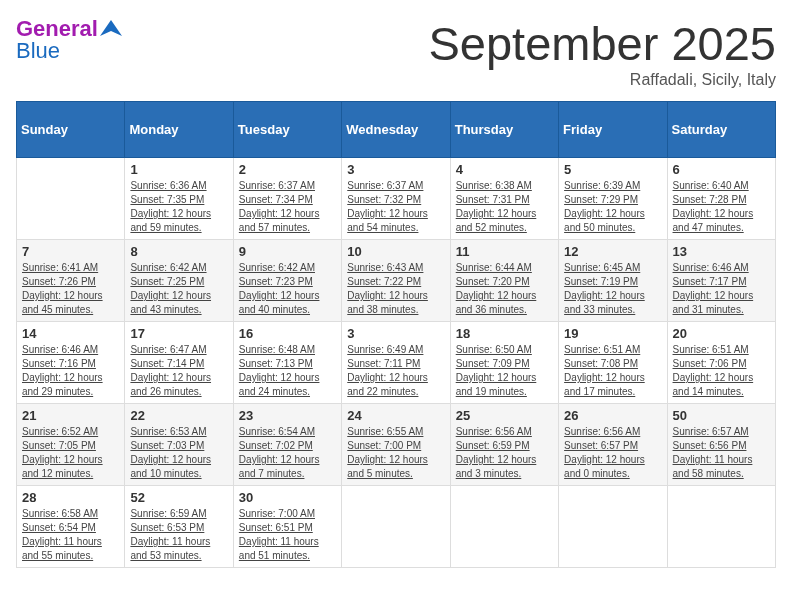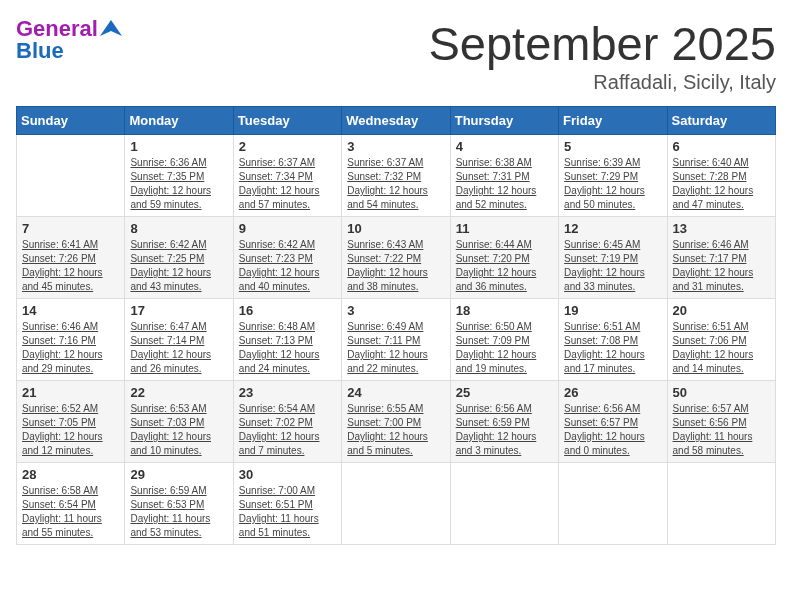--- a/index.html
+++ b/index.html
@@ -23,34 +23,34 @@
     }
     .title-area {
       text-align: right;
     }
     .month-title {
       font-size: 47px;
       font-weight: normal;
       color: #333;
     }
     .location {
-      font-size: 20px;
+      font-size: 16px;
       color: #555;
     }
     .calendar {
       width: 100%;
       border-collapse: collapse;
       border: 1px solid #ccc;
     }
     .calendar th {
       background: #2a6eb5;
       color: #fff;
       font-size: 13px;
       font-weight: bold;
-      padding: 6px 4px;
+      padding: 20px 4px;
       text-align: left;
       border: 1px solid #1a5a9a;
     }
     .calendar td {
       vertical-align: top;
       border: 1px solid #ddd;
       padding: 4px 5px;
       width: calc(100% / 7);
       min-height: 80px;
       font-size: 11px;
@@ -79,21 +79,21 @@
 <body>
 
 <div class="header">
   <div class="logo">
     <div style="display:flex; align-items:center;">
       <span style="font-size:22px; font-weight:bold; color:#a21caf;">General</span>
       <svg width="22" height="22" viewBox="0 0 22 22" style="margin-left:2px;">
         <polygon points="11,2 22,18 11,13 0,18" fill="#1a6abf"></polygon>
       </svg>
     </div>
-    <span style="font-size:22px; font-weight:bold; color:#1a6abf; margin-top:-4px;">Blue</span>
+    <span style="font-size:22px; font-weight:normal; color:#1a6abf; margin-top:-4px;">Blue</span>
   </div>
   <div class="title-area">
     <div class="month-title">September 2025</div>
     <div class="location">Raffadali, Sicily, Italy</div>
   </div>
 </div>
 
 <table class="calendar">
   <thead>
     <tr>
@@ -223,21 +223,21 @@
           <div class="day-number">50</div>
           <div class="day-info">Sunrise: 6:57 AM<br>Sunset: 6:56 PM<br>Daylight: 11 hours and 58 minutes.</div>
         </td>
       </tr>
       <tr>
         <td>
           <div class="day-number">28</div>
           <div class="day-info">Sunrise: 6:58 AM<br>Sunset: 6:54 PM<br>Daylight: 11 hours and 55 minutes.</div>
         </td>
         <td>
-          <div class="day-number">29</div>
+          <div class="day-number">52</div>
           <div class="day-info">Sunrise: 6:59 AM<br>Sunset: 6:53 PM<br>Daylight: 11 hours and 53 minutes.</div>
         </td>
         <td>
           <div class="day-number">30</div>
           <div class="day-info">Sunrise: 7:00 AM<br>Sunset: 6:51 PM<br>Daylight: 11 hours and 51 minutes.</div>
         </td>
         <td class="empty-cell"></td>
         <td class="empty-cell"></td>
         <td class="empty-cell"></td>
         <td class="empty-cell"></td>

